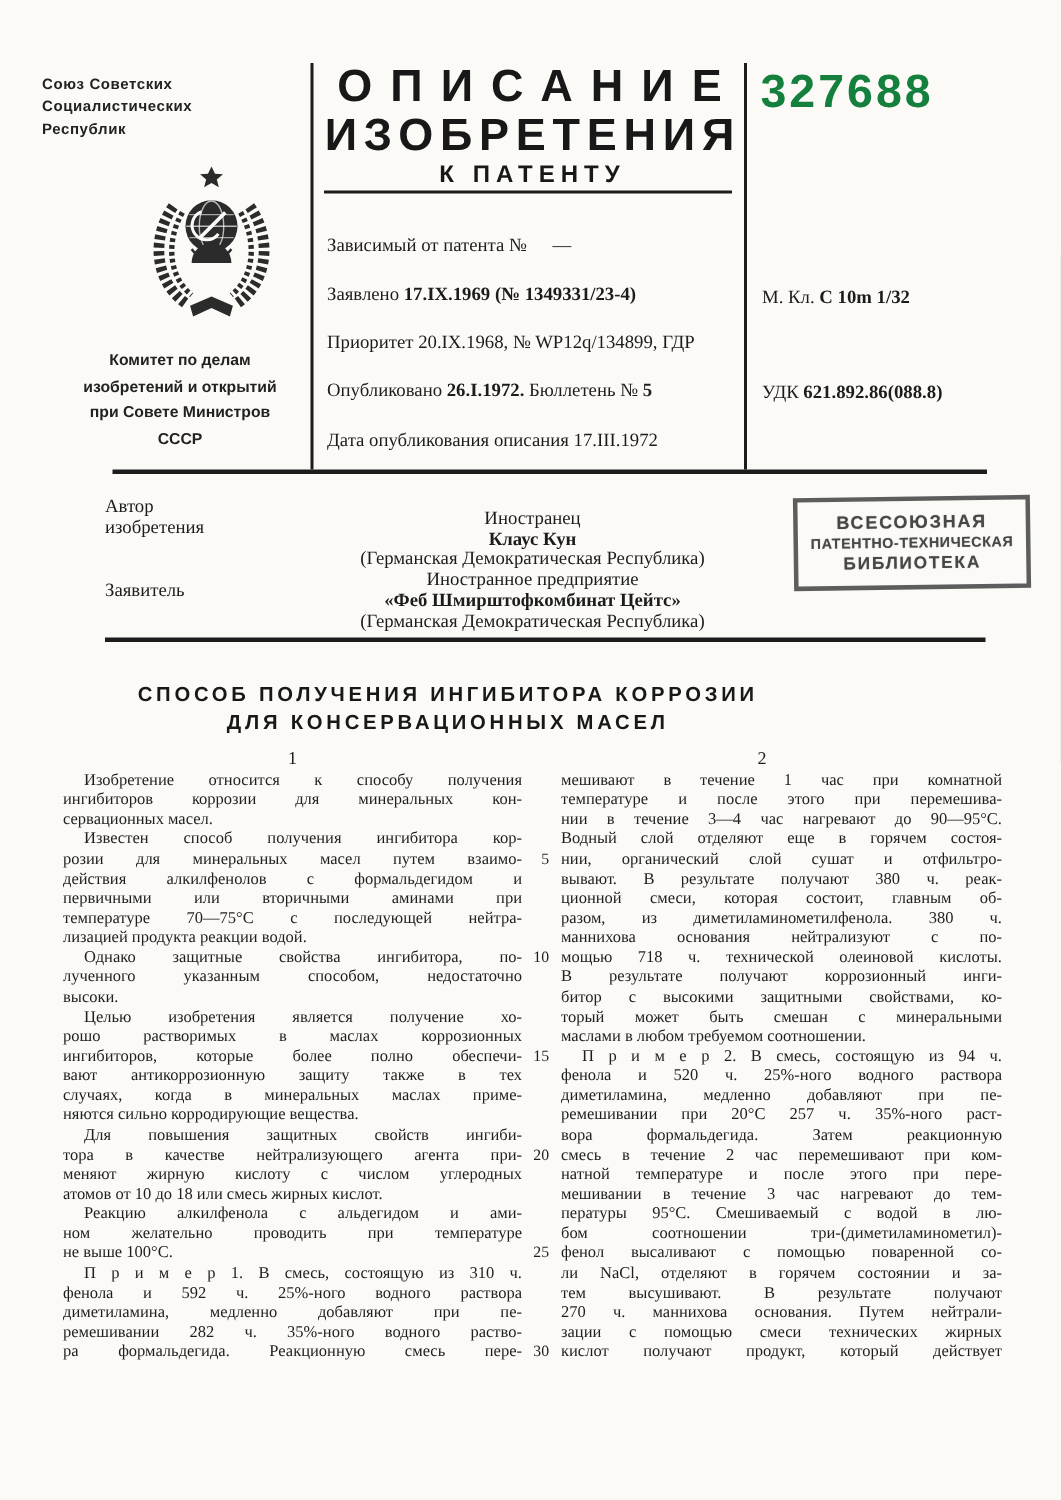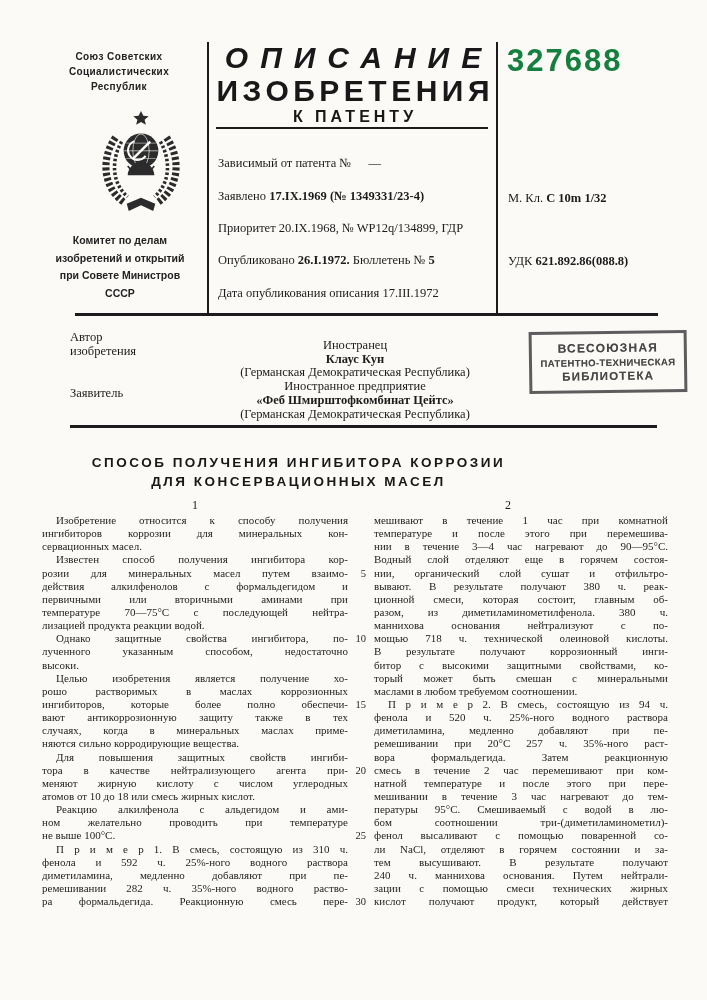--- a/index.html
+++ b/index.html
@@ -3,21 +3,21 @@
 <meta charset="utf-8">
 <style>
   html,body { margin:0; padding:0; background:#e8e8e6; }
   .page {
     position:relative; width:707px; height:1000px; margin:0 auto;
     background:#fbfaf7; color:#1c1c1c; overflow:hidden;
     font-family:"Liberation Serif", serif;
   }
   
   .union {
-    position:absolute; left:28px; top:49px; width:182px; text-align:center;
+    position:absolute; left:28px; top:49px; width:182px; 
     font-family:"Liberation Sans", sans-serif; font-weight:bold;
     font-size:10px; line-height:15px; letter-spacing:.4px; color:#222;
   }
   .emblem { position:absolute; left:96px; top:110px; width:90px; height:102px; }
   .committee {
     position:absolute; left:24px; top:232px; width:192px; text-align:center;
     font-family:"Liberation Sans", sans-serif; font-weight:bold;
     font-size:10.5px; line-height:17.5px; color:#222;
   }
   
@@ -27,21 +27,21 @@
   .hrule { position:absolute; background:#1c1c1c; height:2.5px; }
   .hrule.top { left:75px; top:313px; width:583px; }
   .hrule.mid { left:70px; top:425px; width:587px; }
   .subtitle-rule { position:absolute; left:216px; top:127px; width:272px; height:2px; background:#1c1c1c; }
   
   .docword {
     position:absolute; left:210px; width:286px; text-align:center;
     font-family:"Liberation Sans", sans-serif; font-weight:bold; color:#181818;
     white-space:nowrap;
   }
-  .docword.w1 { top:42px; font-size:30px; line-height:32px; letter-spacing:12px; text-indent:12px;font-style:italic; }
+  .docword.w1 { top:42px; font-size:30px; line-height:32px; letter-spacing:12px; text-indent:12px; }
   .docword.w2 { top:75px; font-size:30px; line-height:32px; letter-spacing:4.5px; text-indent:4.5px; }
   .docword.w3 { top:109px; font-size:16px; line-height:15px; letter-spacing:4px; text-indent:4px; }
   .patnum {
     position:absolute; left:507px; top:43px; width:195px;
     font-family:"Liberation Sans", sans-serif; font-weight:bold;
     font-size:31px; letter-spacing:2px; color:#15803d;
   }
   
   .field { position:absolute; font-size:12.5px; line-height:14px; white-space:nowrap; }
   .field b { font-weight:bold; }
@@ -338,21 +338,21 @@
       <div class="brow">
         <div class="lnum"></div>
         <div class="bline">ли NaCl, отделяют в горячем состоянии и за-</div>
       </div>
       <div class="brow">
         <div class="lnum"></div>
         <div class="bline">тем высушивают. В результате получают</div>
       </div>
       <div class="brow">
         <div class="lnum"></div>
-        <div class="bline">240 ч. маннихова основания. Путем нейтрали-</div>
+        <div class="bline">270 ч. маннихова основания. Путем нейтрали-</div>
       </div>
       <div class="brow">
         <div class="lnum"></div>
         <div class="bline">зации с помощью смеси технических жирных</div>
       </div>
       <div class="brow">
         <div class="lnum">30</div>
         <div class="bline">кислот получают продукт, который действует</div>
       </div>
     </div>

